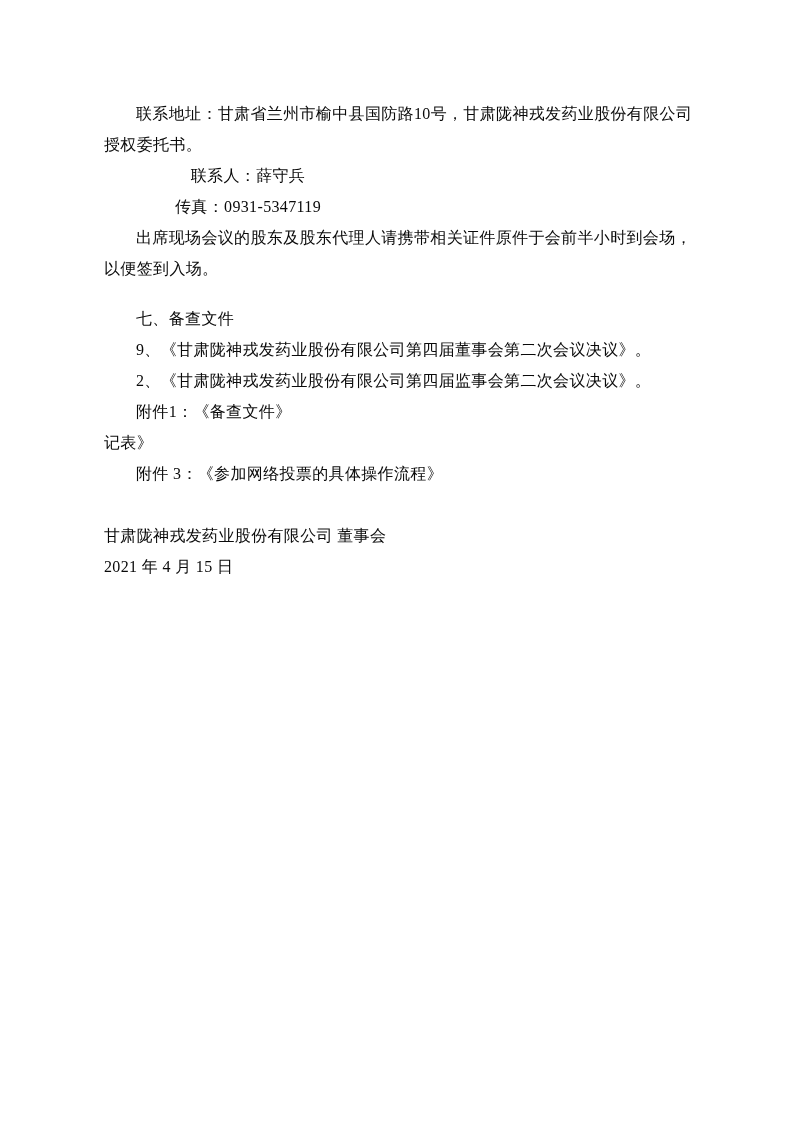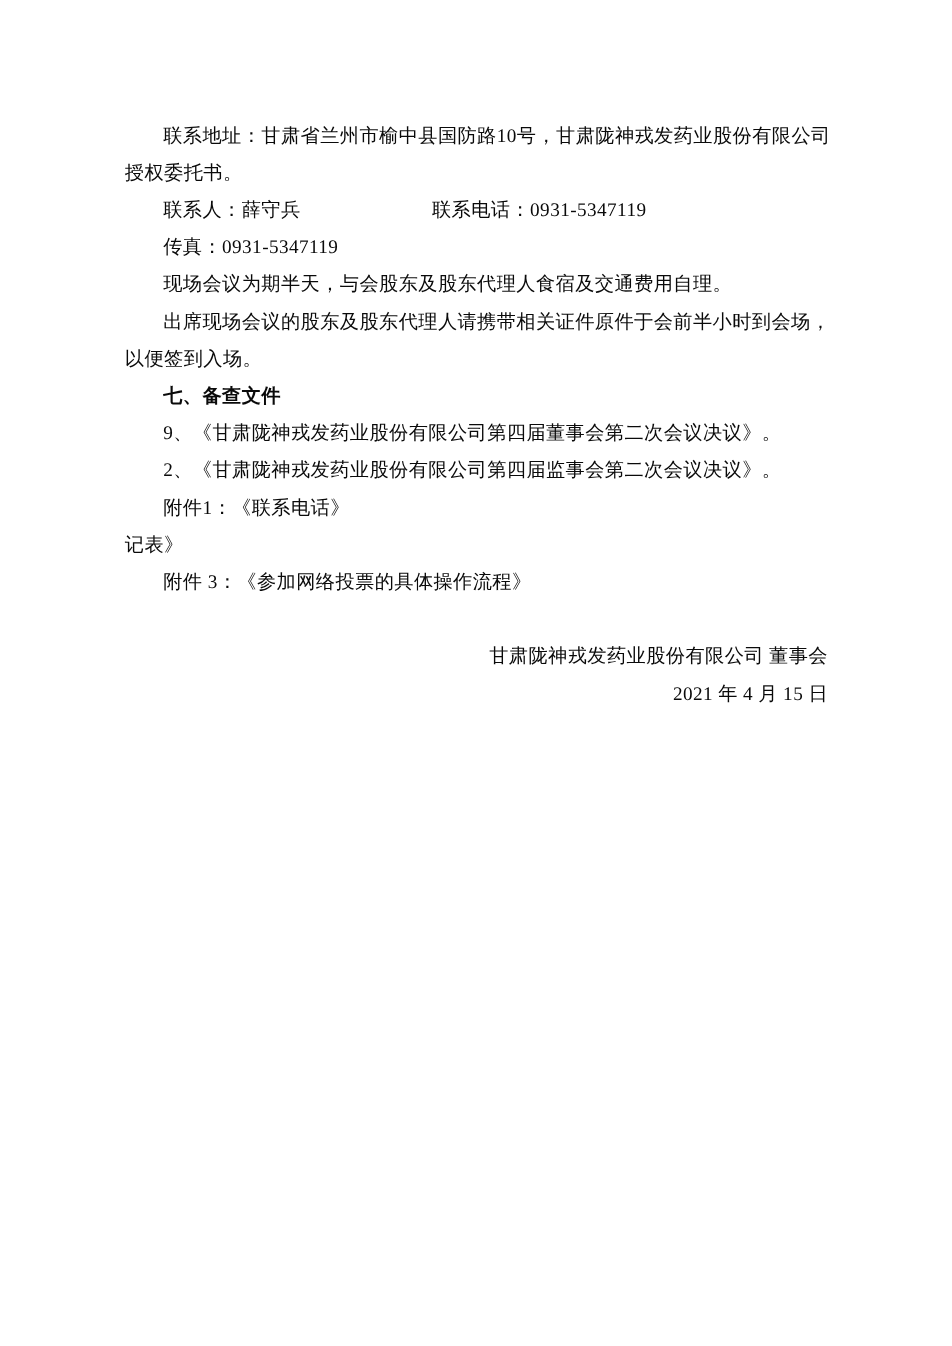--- a/index.html
+++ b/index.html
@@ -31,66 +31,65 @@
   }
   .ind {
     padding-left: 32px;
   }
   .row {
     display: flex;
   }
   .row .col1 {
     width: 224px;
     flex: 0 0 auto;
+    text-align: center;
   }
   .row .col2 {
     flex: 0 0 auto;
   }
   .heading {
-    font-weight: bold;
+    font-weight: normal;
     font-family: "Liberation Sans", "DejaVu Sans", sans-serif;
+    margin-top: 19px;
   }
   .right {
-    text-align: right;
     padding-left: 0;
     font-family: Liberation Serif, serif;
   }
   .spacer {
     height: 31px;
   }
 </style>
 </head>
 <body>
 
 <div class="page">
   <div class="content">
 
     <div class="line ind">联系地址：甘肃省兰州市榆中县国防路10号，甘肃陇神戎发药业股份有限公司</div>
     <div class="line">授权委托书。</div>
 
     <div class="line ind row">
       <span class="col1">联系人：薛守兵</span>
-      <span class="col2">联系电话：0931-5347119</span>
     </div>
 
     <div class="line ind row">
       <span class="col1">传真：0931-5347119</span>
     </div>
 
-    <div class="line ind">现场会议为期半天，与会股东及股东代理人食宿及交通费用自理。</div>
 
     <div class="line ind">出席现场会议的股东及股东代理人请携带相关证件原件于会前半小时到会场，</div>
     <div class="line">以便签到入场。</div>
 
     <div class="line ind heading">七、备查文件</div>
 
     <div class="line ind">9、《甘肃陇神戎发药业股份有限公司第四届董事会第二次会议决议》。</div>
     <div class="line ind">2、《甘肃陇神戎发药业股份有限公司第四届监事会第二次会议决议》。</div>
 
-    <div class="line ind">附件1：《联系电话》</div>
+    <div class="line ind">附件1：《备查文件》</div>
 
     <div class="line">记表》</div>
 
     <div class="line ind">附件 3：《参加网络投票的具体操作流程》</div>
 
 
     <div class="spacer"></div>
 
     <div class="line right">甘肃陇神戎发药业股份有限公司  董事会</div>
     <div class="line right">2021 年 4 月 15 日</div>

